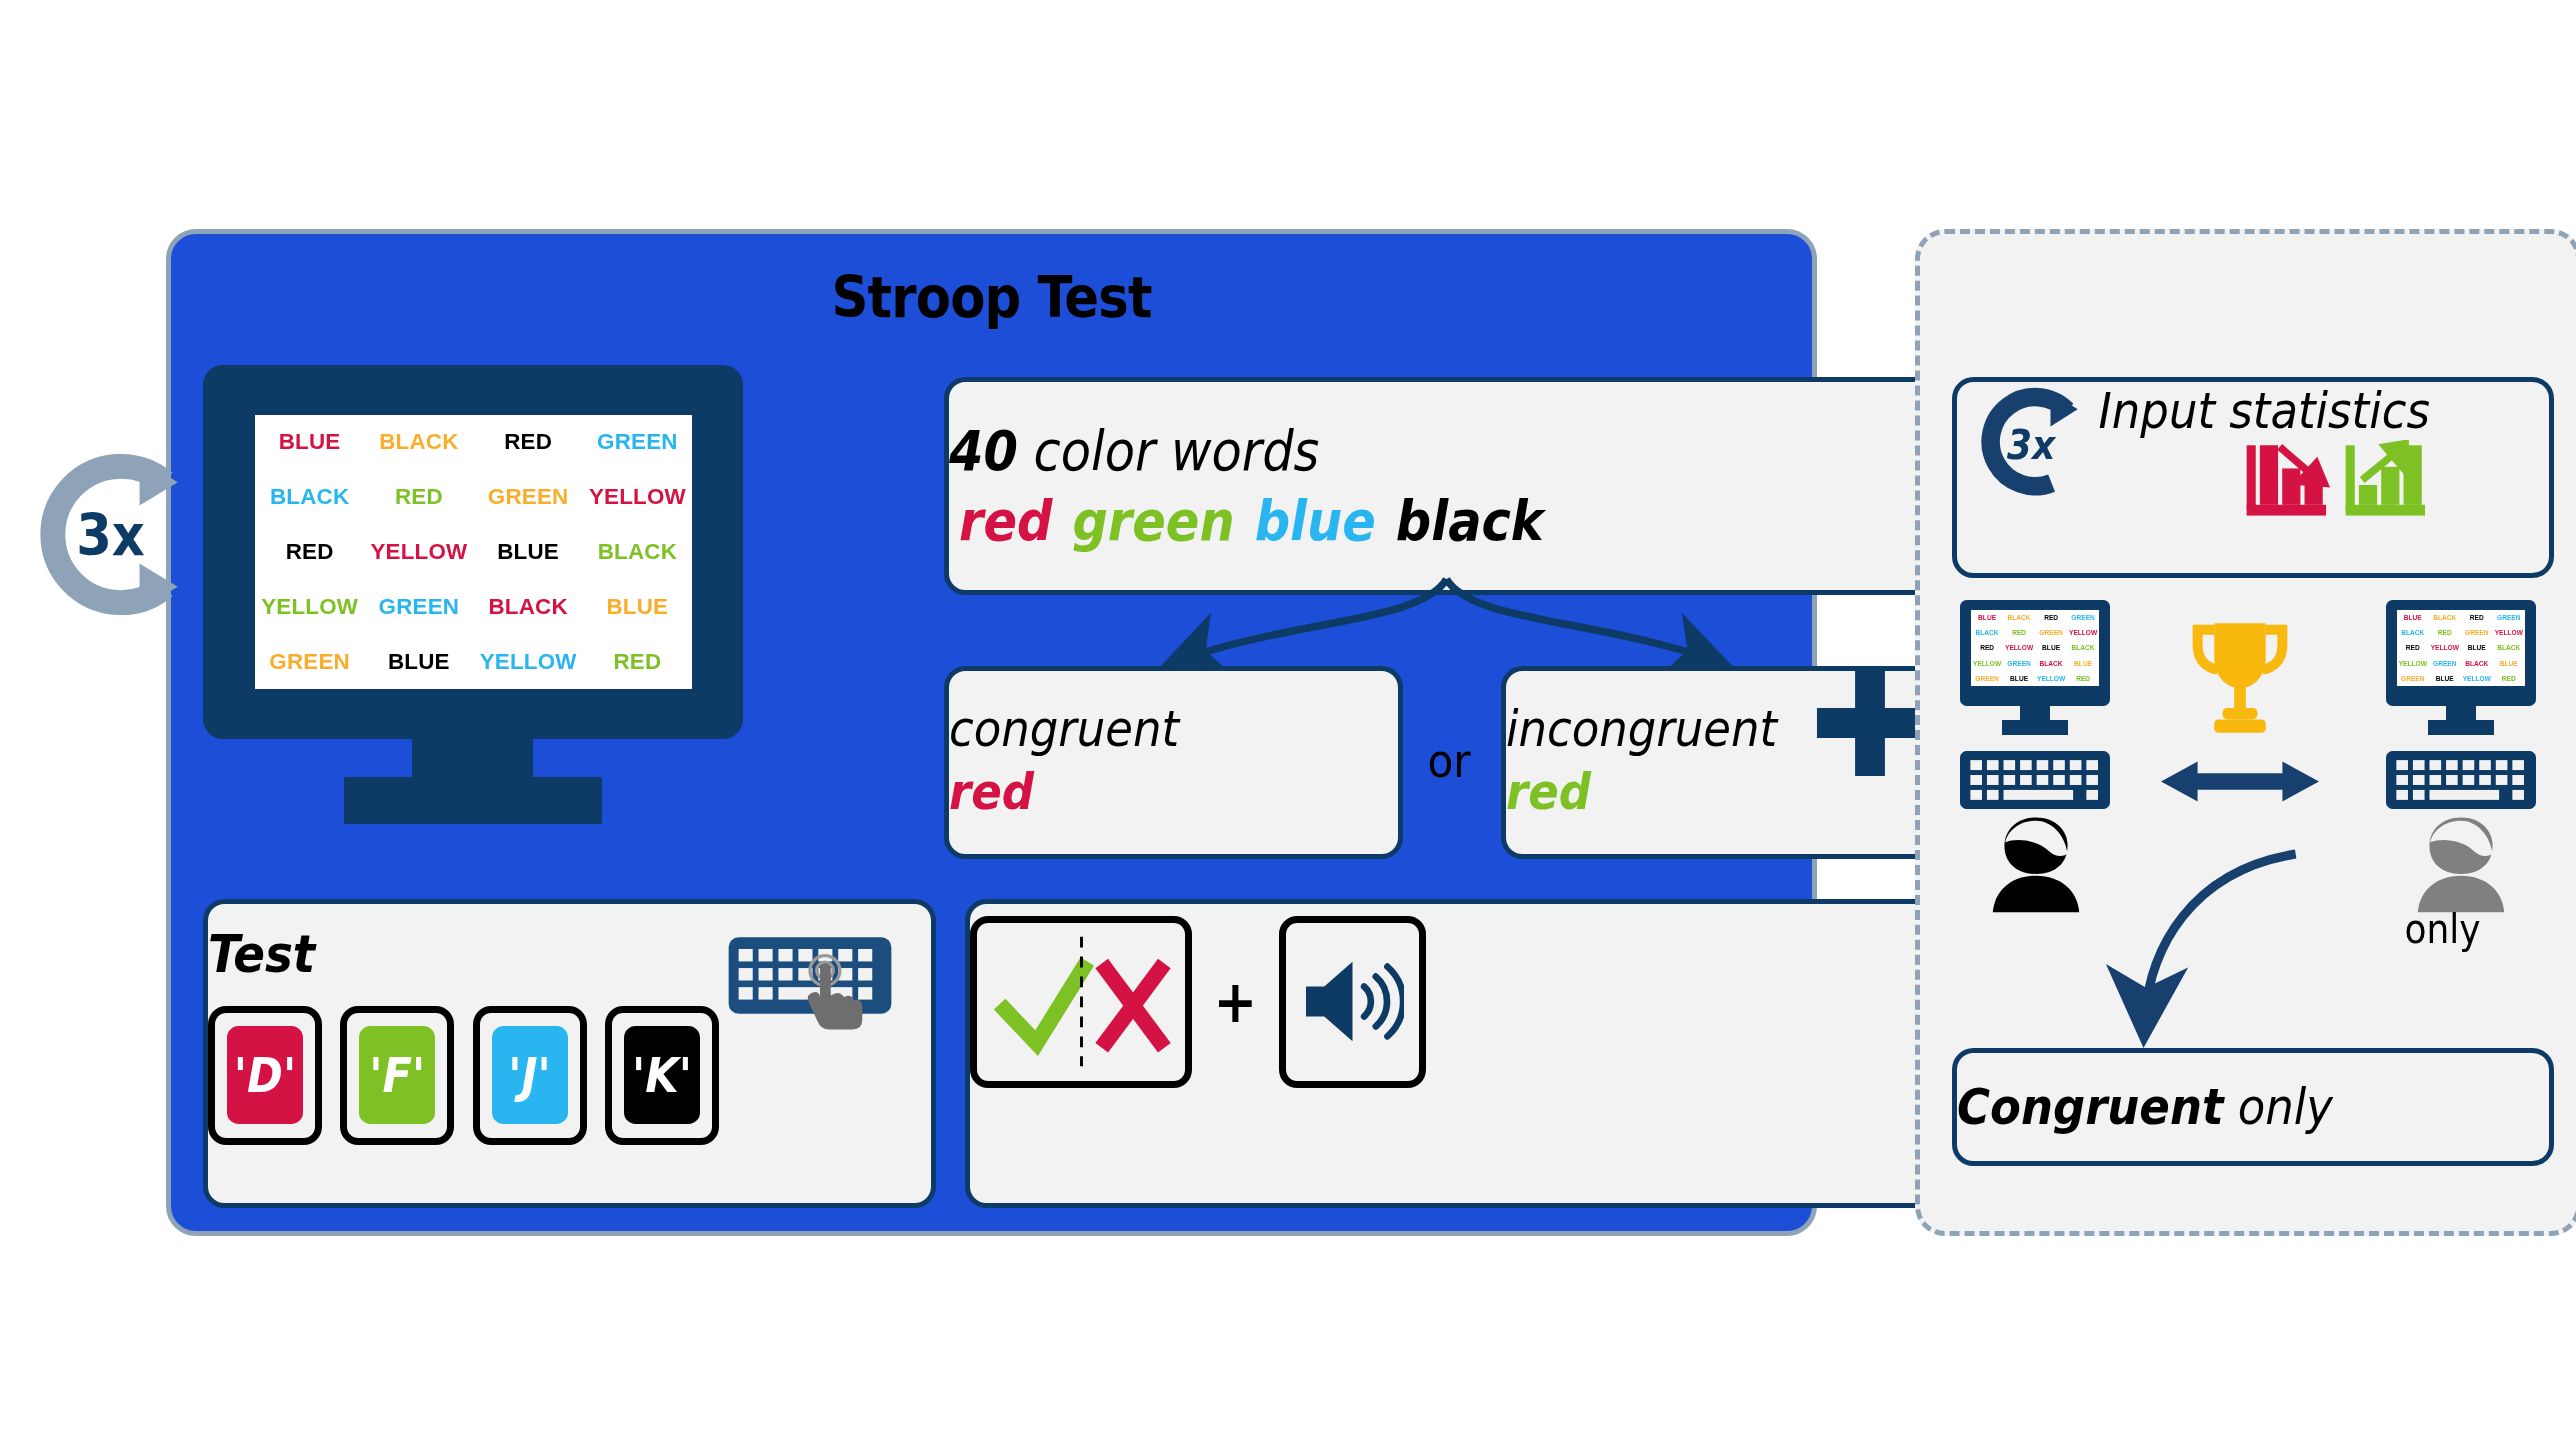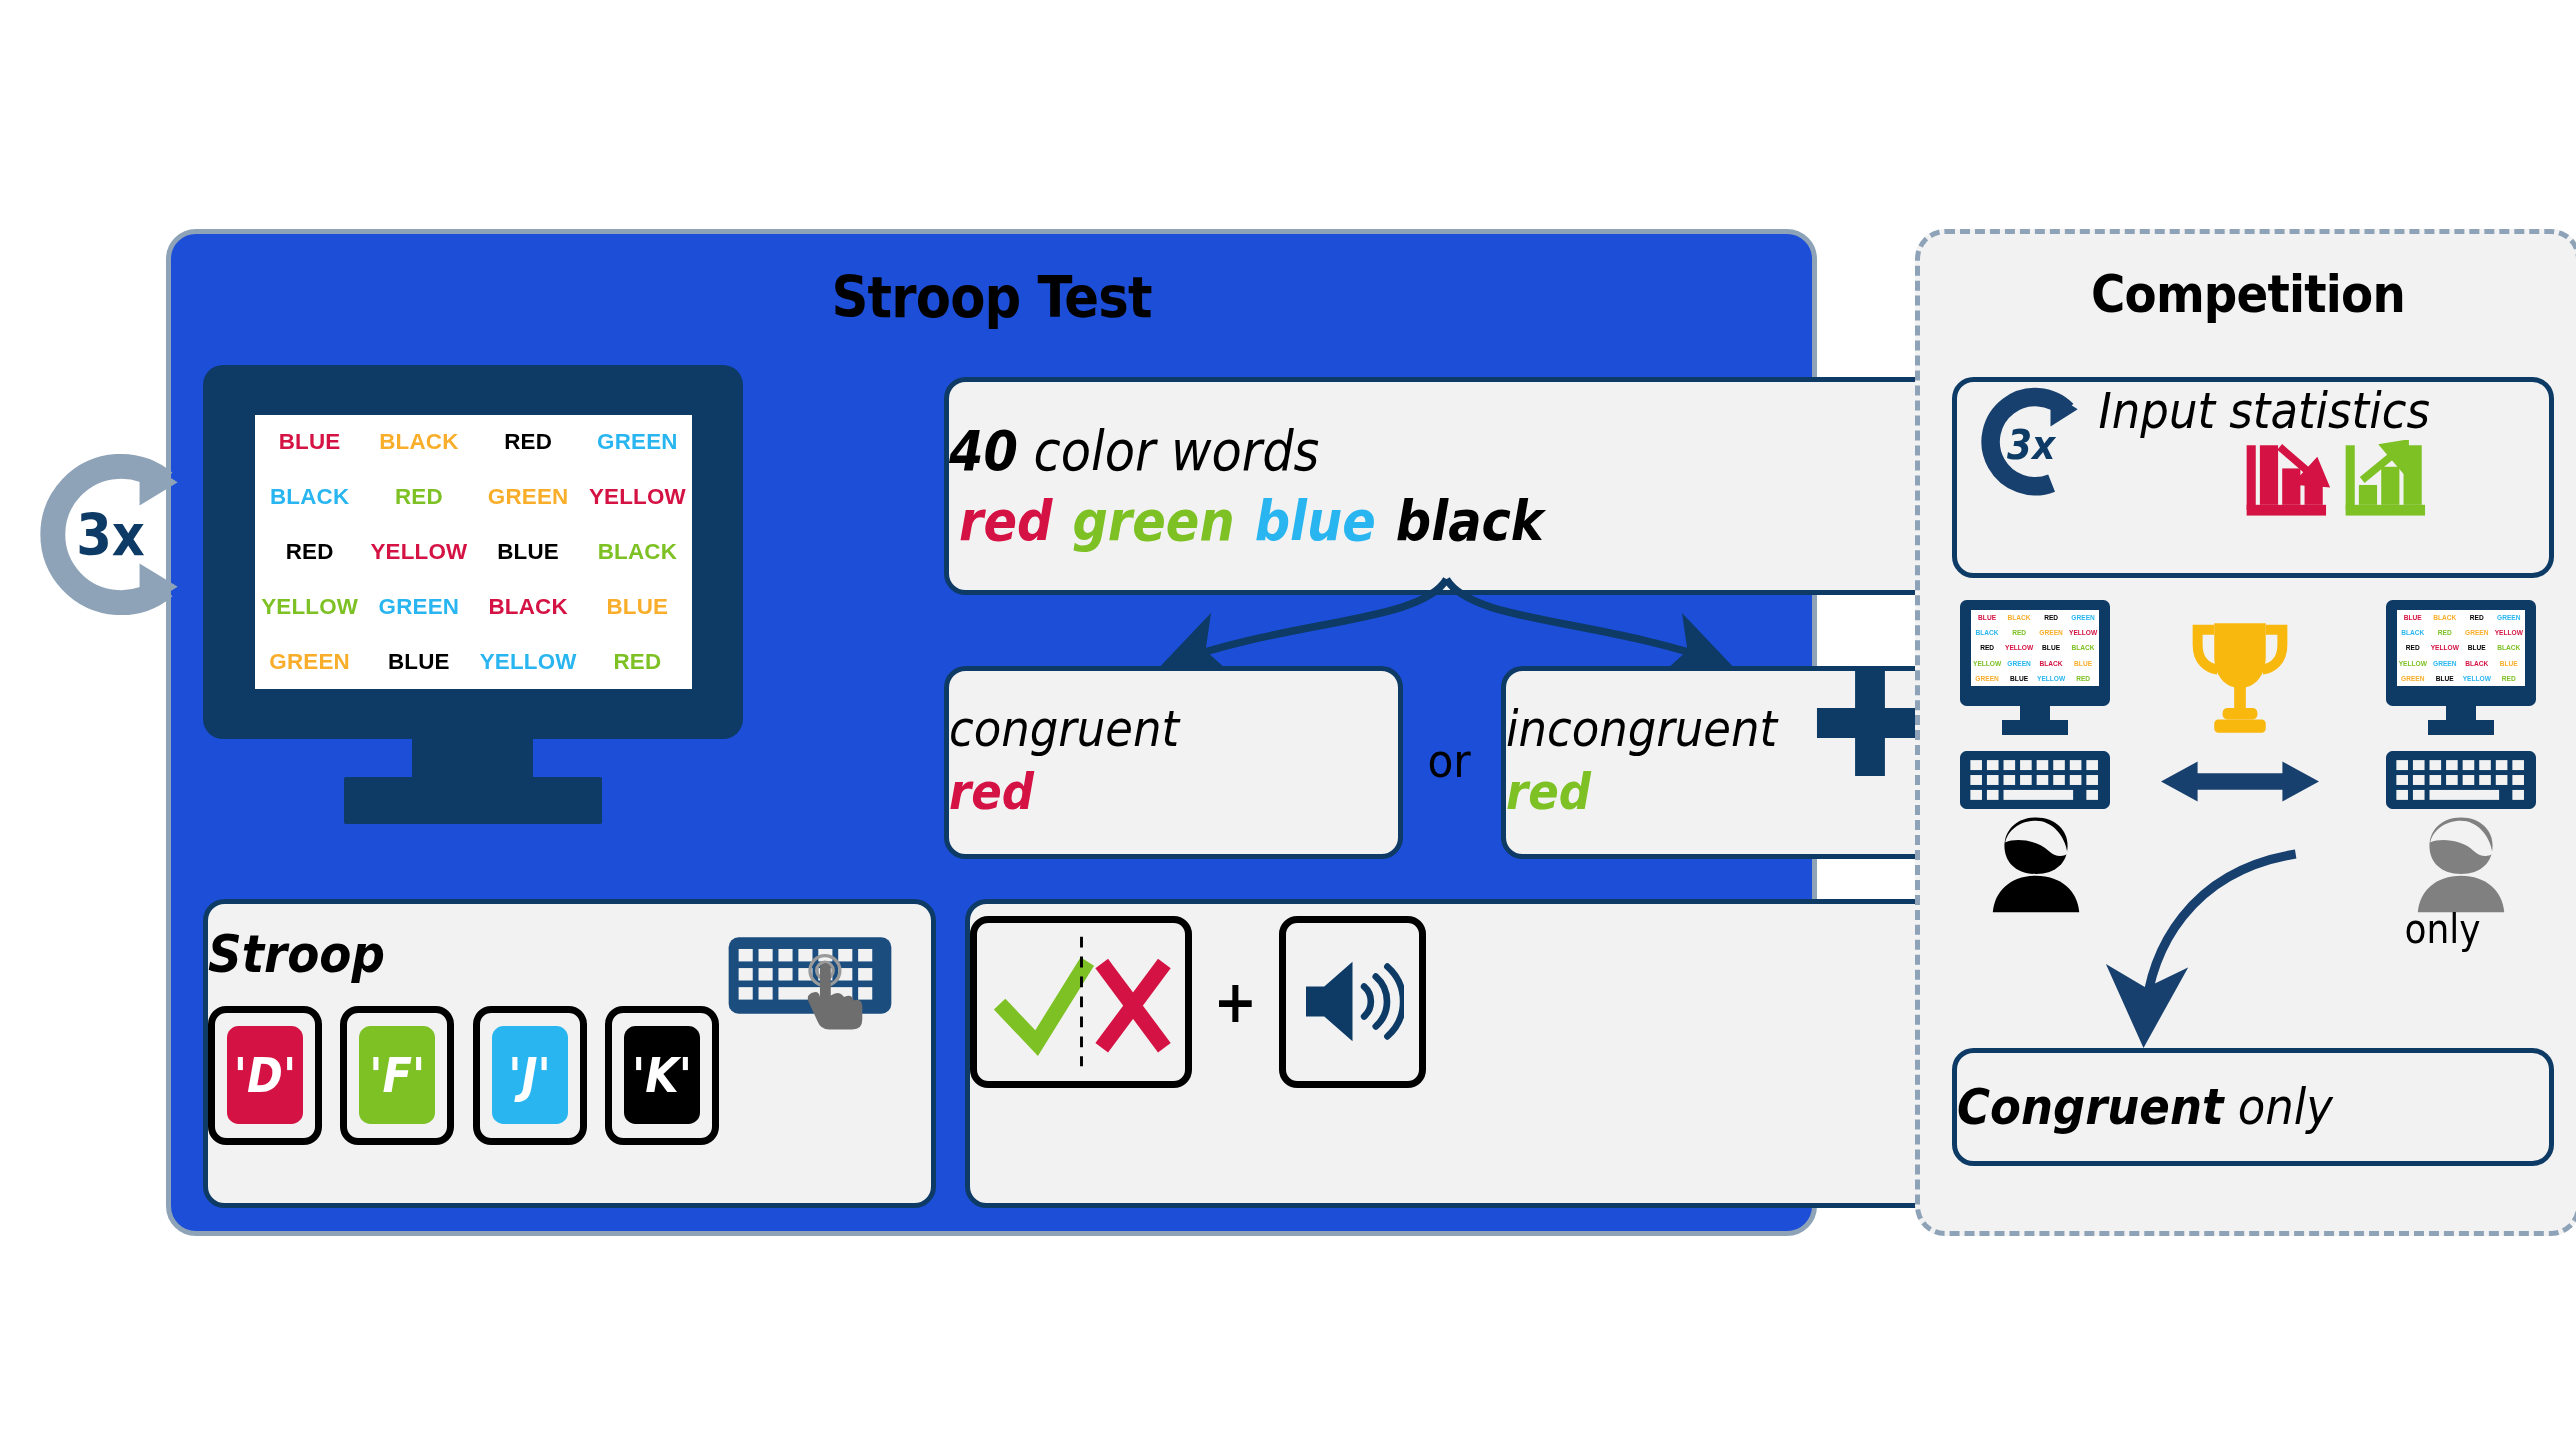--- a/index.html
+++ b/index.html
@@ -186,21 +186,21 @@
   </div>
 
   <div class="abs" id="or-label">or</div>
 
   <div class="abs navy-box" id="incongruent-box">
     <div class="cg-title">incongruent</div>
     <div class="cg-word" id="incongruent-word" style="color: rgb(125, 193, 36);">red</div>
   </div>
 
   <div class="abs navy-box" id="input-box">
-    <div class="sec-title">Stroop</div>
+    <div class="sec-title">Test</div>
 
     <svg id="kb-icon" viewBox="0 0 200 130">
       <rect x="2" y="10" width="196" height="92" rx="12" fill="#1b4d7e"></rect>
       <g fill="#f2f2f2">
         <rect x="14" y="24" width="17" height="15"></rect>
           <rect x="38" y="24" width="17" height="15"></rect>
         <rect x="62" y="24" width="17" height="15"></rect>
           <rect x="86" y="24" width="17" height="15"></rect>
         <rect x="110" y="24" width="17" height="15"></rect>
           <rect x="134" y="24" width="17" height="15"></rect>
@@ -280,21 +280,20 @@
 </div>
 
 <div class="abs" id="big-plus">
   <svg width="116" height="116" viewBox="0 0 140 140">
     <path d="M52,6 h36 v46 h46 v36 h-46 v46 h-36 v-46 h-46 v-36 h46 Z" fill="#0d3b66"></path>
   </svg>
 </div>
 
 <div class="abs" id="competition-panel">
 
-  <div class="abs panel-title" id="competition-title">Competition</div>
 
   <div class="abs navy-box" id="fakestats-box">
     <div id="fs-3x">
       <svg width="125" height="125" viewBox="0 0 230 230">
         <path d="M180,52 A82,82 0 1 0 152,186" fill="none" stroke="#17406e" stroke-width="34"></path>
         <path d="M150,18 L200,50 L150,82 Z" fill="#17406e"></path>
       </svg>
       <div class="lbl">3x</div>
     </div>
 

